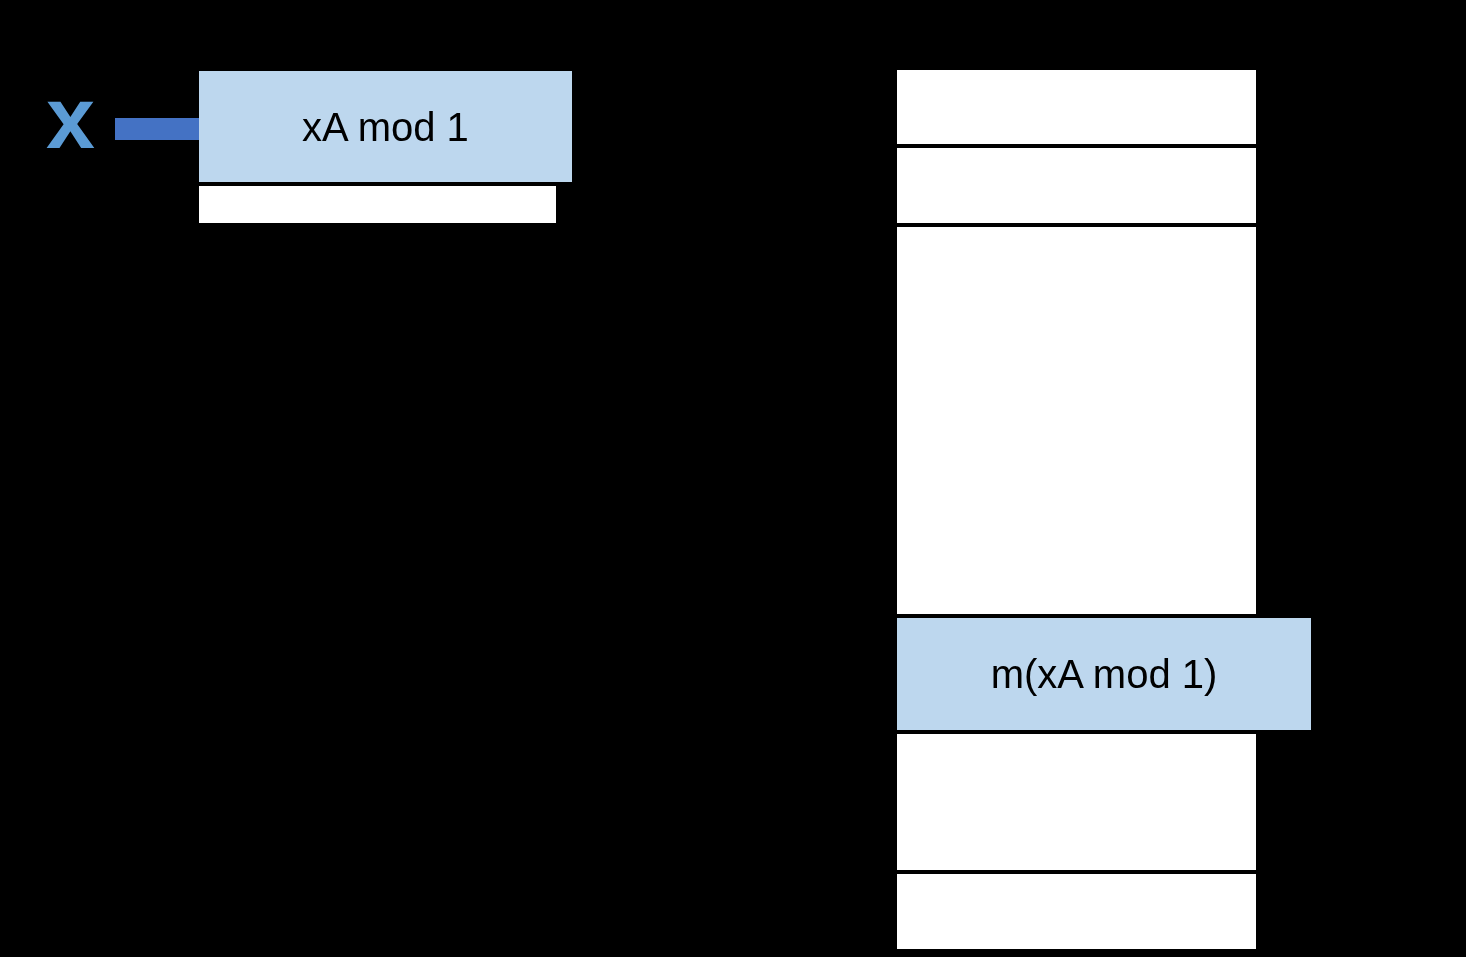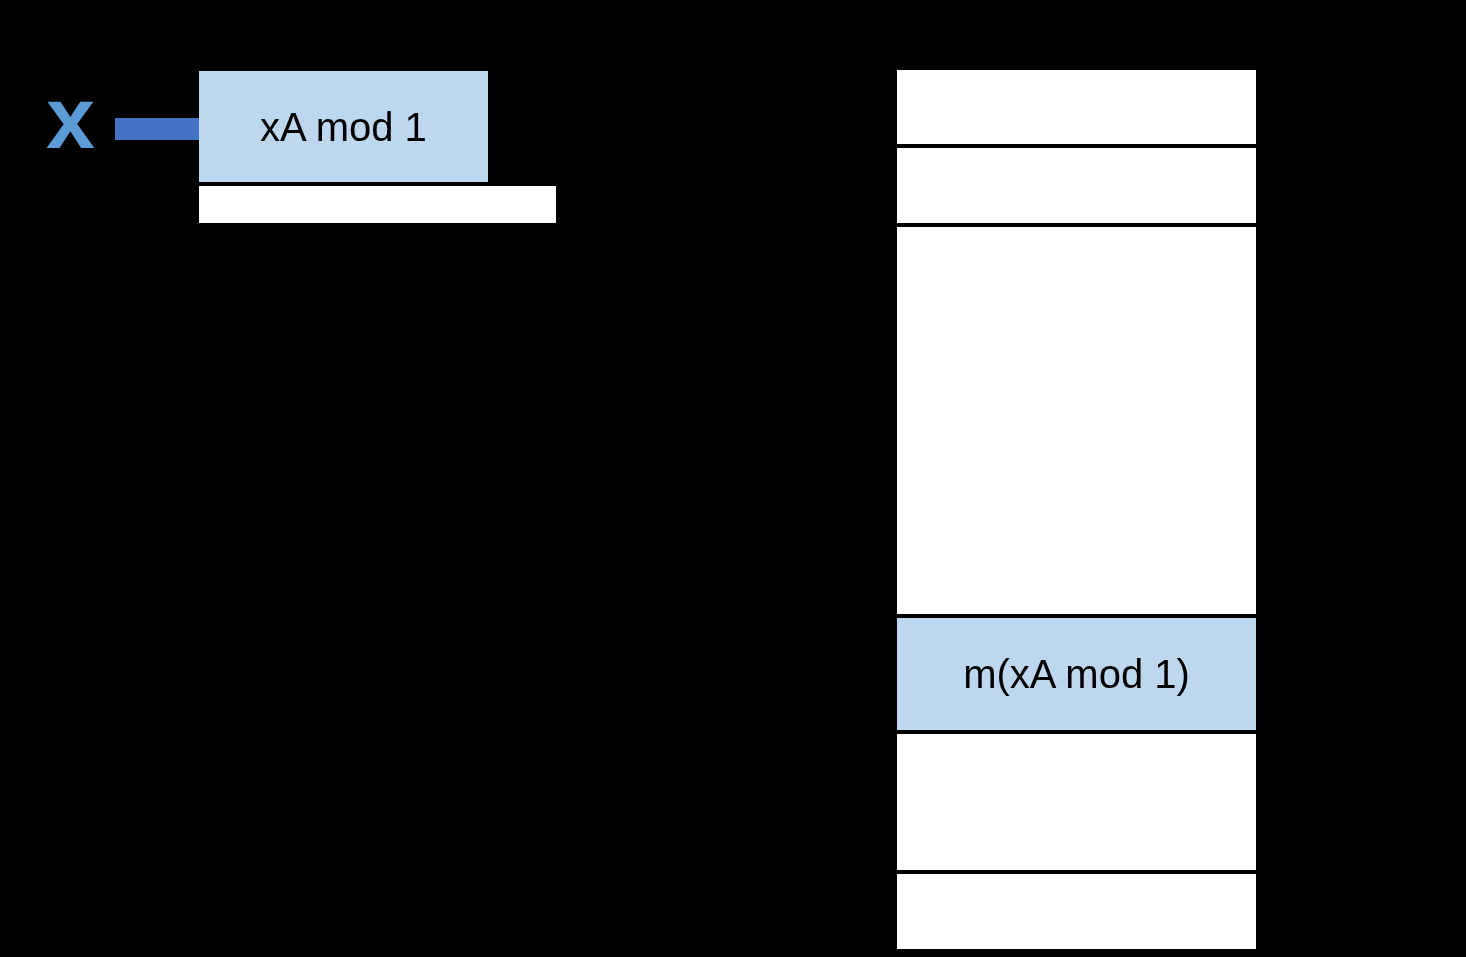--- a/index.html
+++ b/index.html
@@ -29,28 +29,28 @@
     position:absolute;
     left:46px; top:74px;
     color:var(--key-label,#5B9BD5);
     font-size:88px;
     font-weight:bold;
     line-height:1;
   }
   .arrow-svg { position:absolute; left:110px; top:103px; }
 
   
-  .fn-box   { left:199px; top:71px;  width:289px; height:111px; }
+  .fn-box   { left:199px; top:71px;  width:373px; height:111px; }
   .fn-cont  { left:199px; top:186px; width:357px; height:37px;  }
 
   
   .r1 { left:897px; top:70px;  width:359px; height:74px;  }
   .r2 { left:897px; top:148px; width:359px; height:75px;  }
   .r3 { left:897px; top:227px; width:359px; height:387px; }
-  .r4 { left:897px; top:618px; width:359px; height:112px; }
+  .r4 { left:897px; top:618px; width:414px; height:112px; }
   .r5 { left:897px; top:734px; width:359px; height:136px; }
   .r6 { left:897px; top:874px; width:359px; height:75px;  }
 </style>
 </head>
 <body>
 
 <div class="stage">
 
   <span class="key-label">x</span>
 

